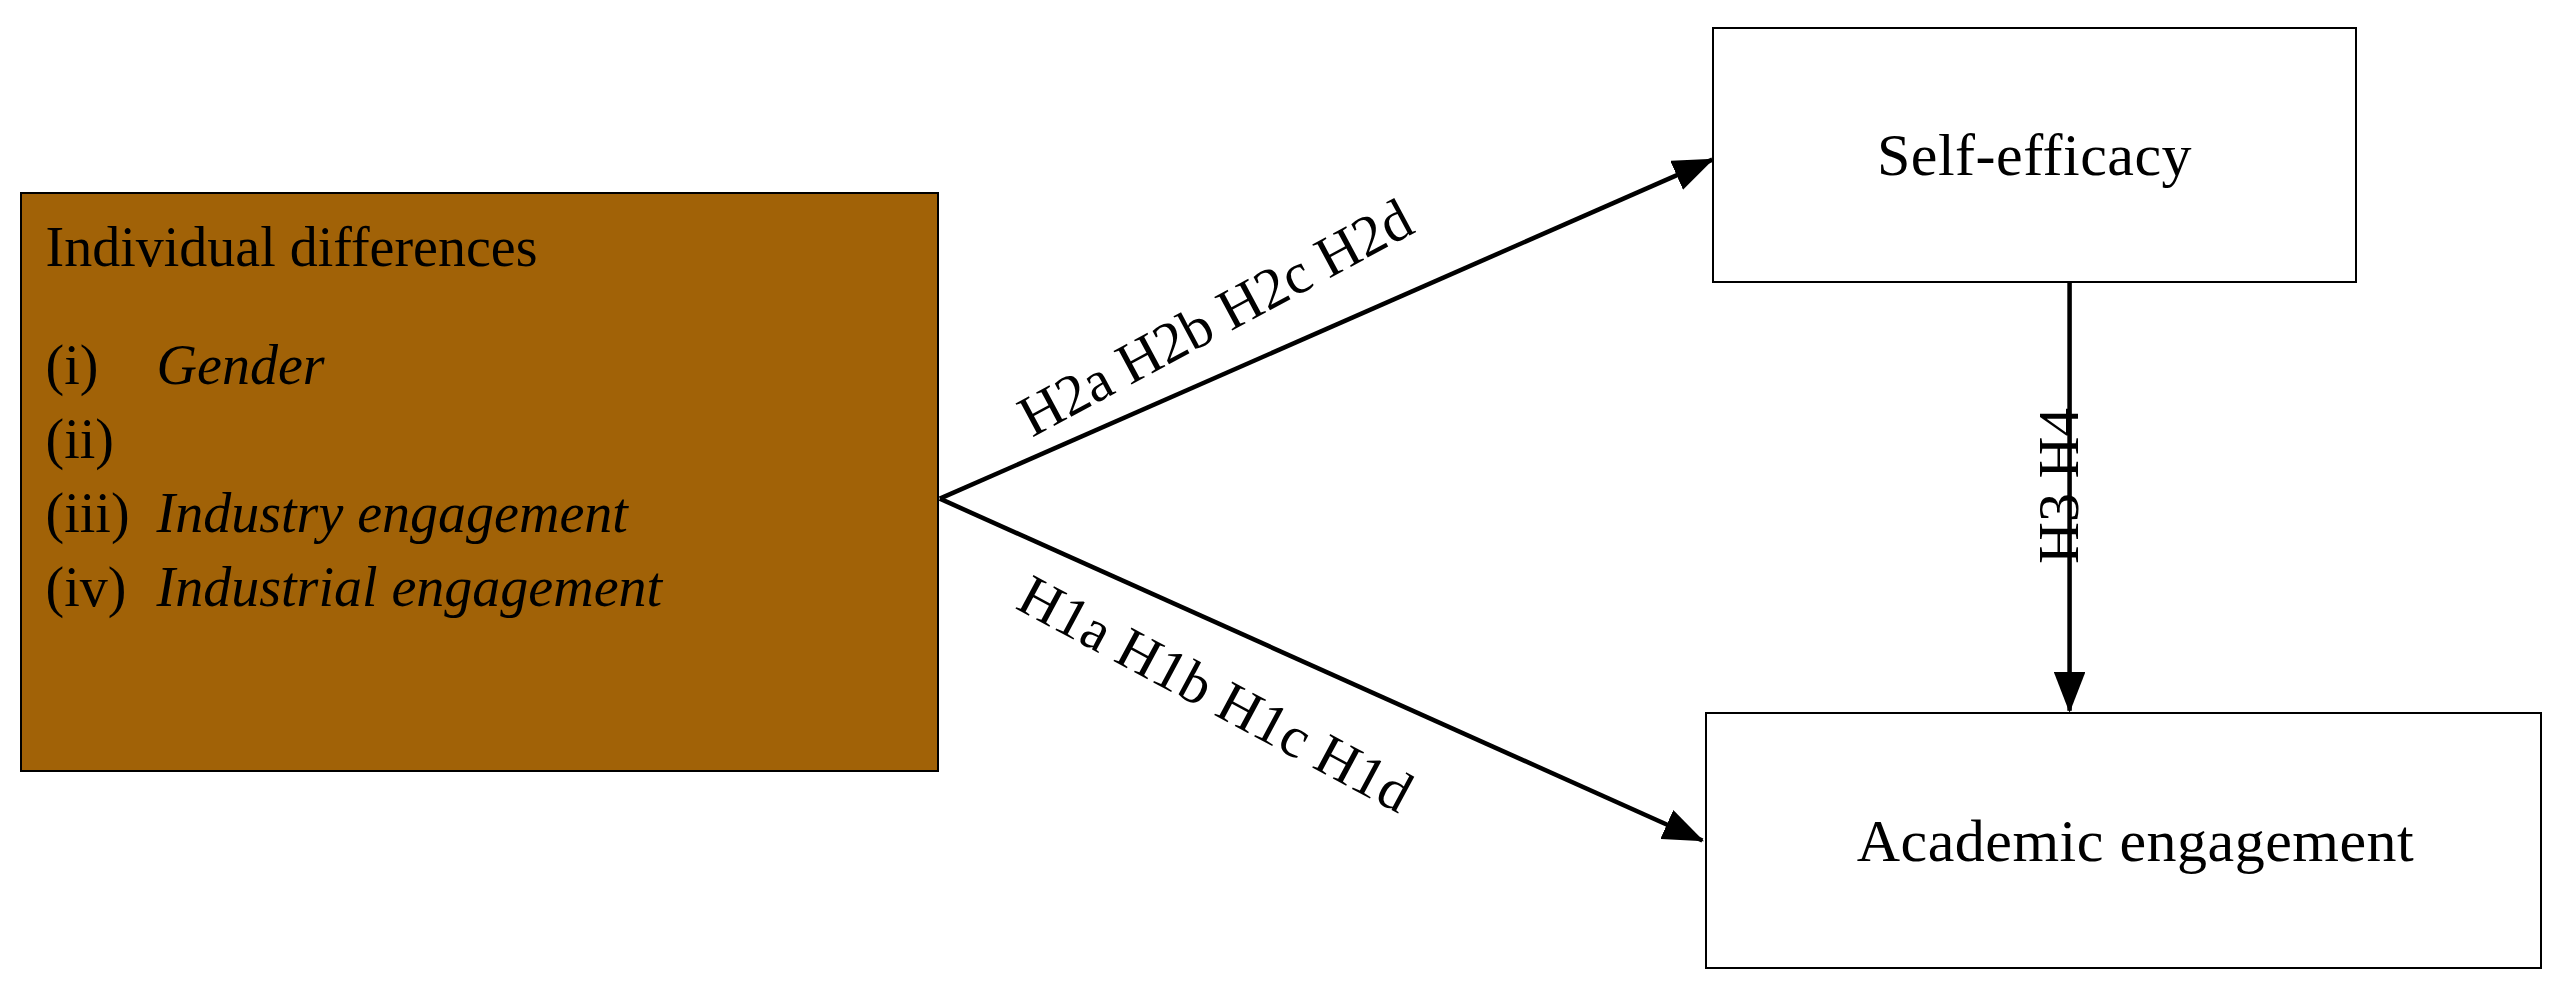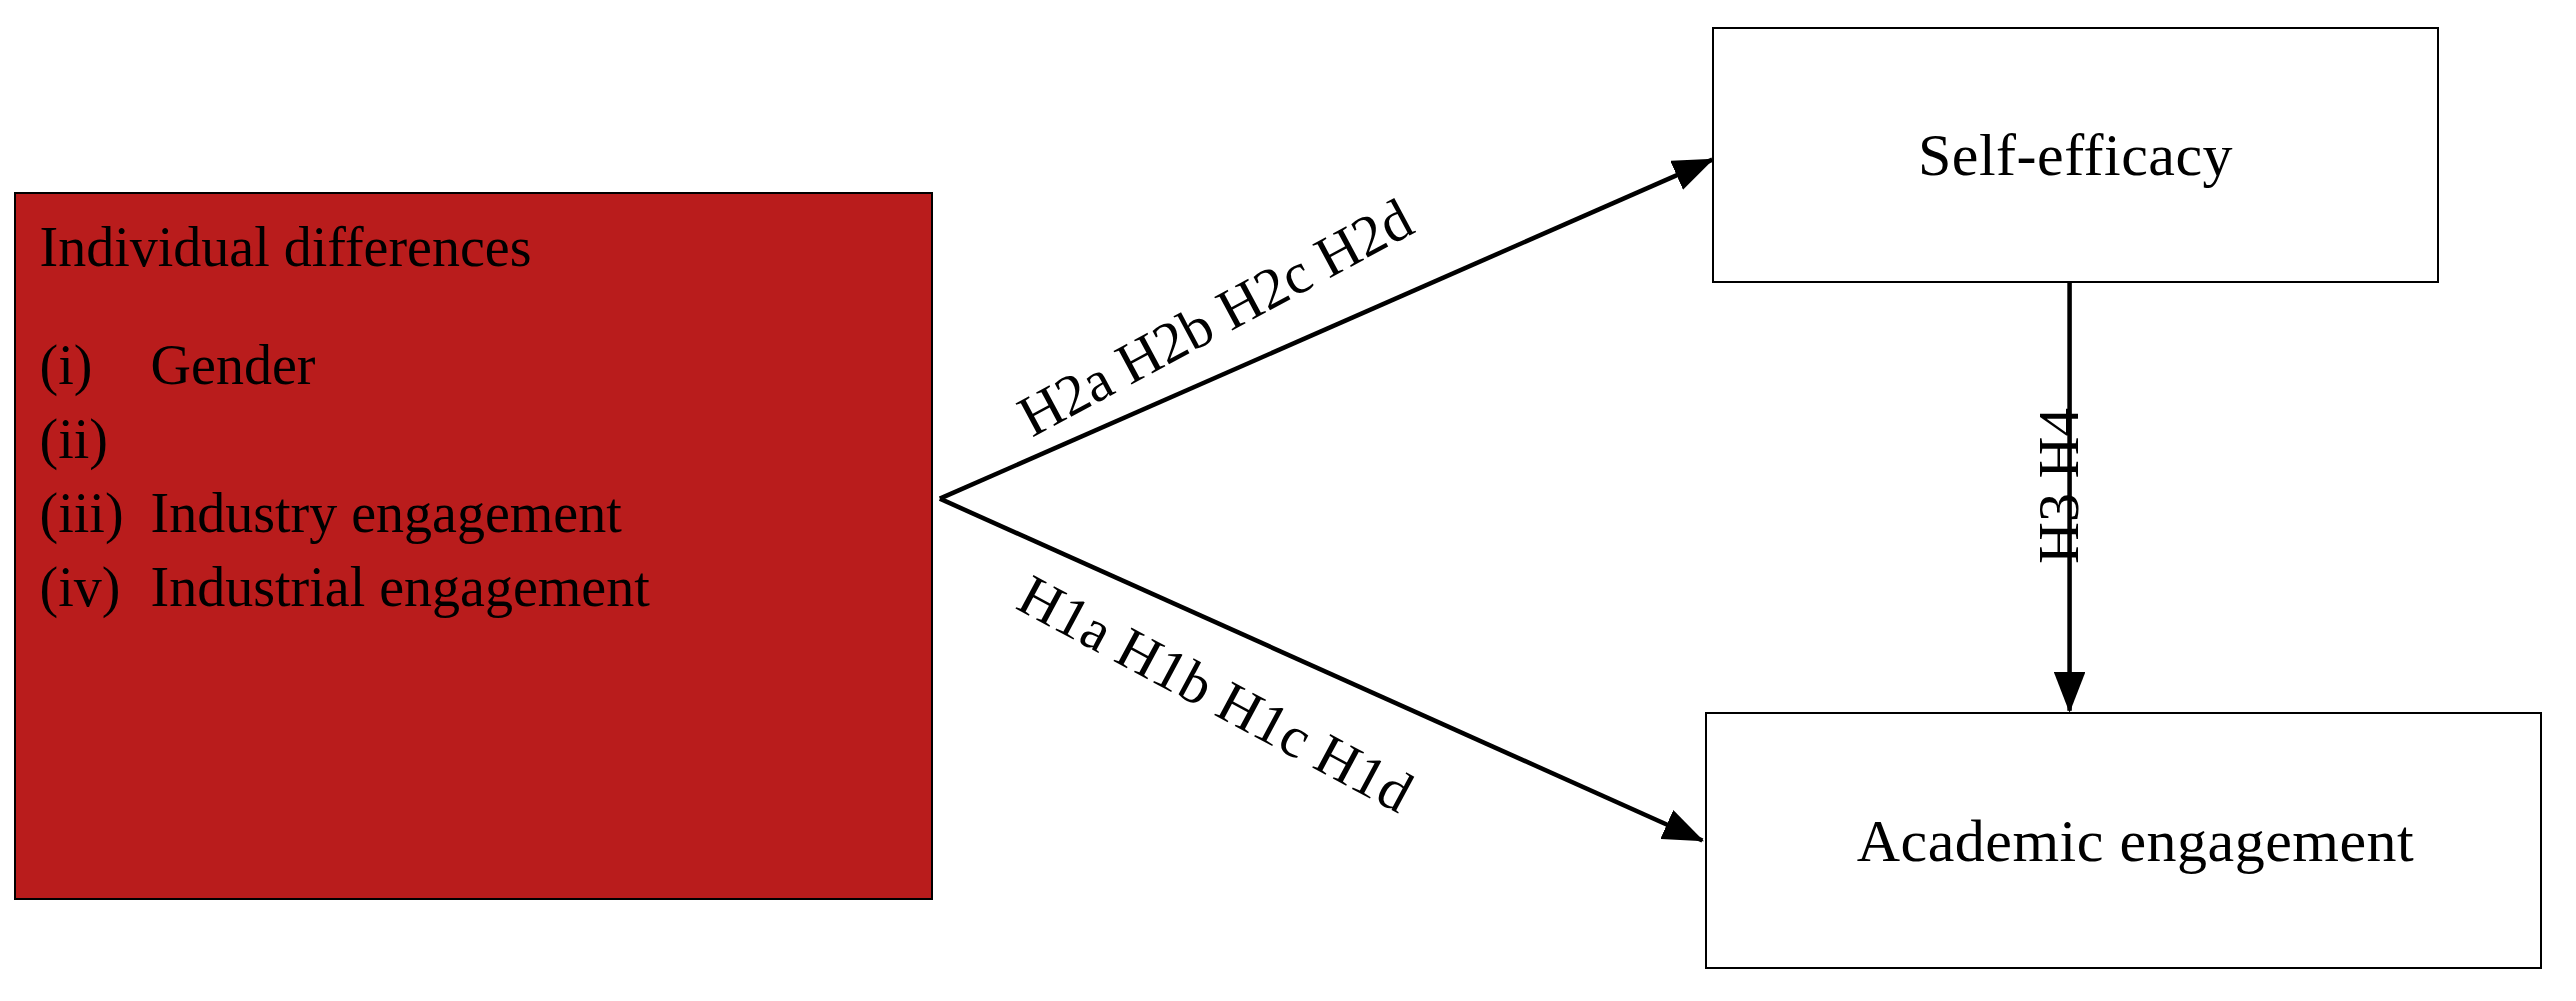--- a/index.html
+++ b/index.html
@@ -22,21 +22,21 @@
   .node-box {
     position: absolute;
     box-sizing: border-box;
     border: 2.7px solid #000000;
     background: #ffffff;
   }
 
   #box-self-efficacy {
     left: 1712px;
     top: 27px;
-    width: 727px;
+    width: 645px;
     height: 256px;
     display: flex;
     align-items: center;
     justify-content: center;
   }
 
   #box-academic-engagement {
     left: 1705px;
     top: 712px;
     width: 837px;
@@ -52,25 +52,25 @@
     line-height: 1.1;
     letter-spacing: 0.5px;
     white-space: nowrap;
   }
 
   
   #box-individual {
     position: absolute;
     box-sizing: border-box;
     border: 2.7px solid #000000;
-    background: #b91c1c;
-    left: 14px;
+    background: #a16207;
+    left: 20px;
     top: 192px;
     width: 919px;
-    height: 708px;
+    height: 580px;
     padding: 23.6px 0 0 23.6px;
   }
 
   #individual-heading {
     font-size: 56px;
     line-height: 1.05;
     white-space: nowrap;
   }
 
   #individual-list {
@@ -86,20 +86,21 @@
   }
 
   .list-marker {
     display: inline-block;
     width: 111px;
     flex: 0 0 111px;
   }
 
   .list-text {
     display: inline-block;
+    font-style: italic;
   }
 
   
   #connectors {
     position: absolute;
     left: 0;
     top: 0;
     width: 2576px;
     height: 1001px;
     pointer-events: none;

